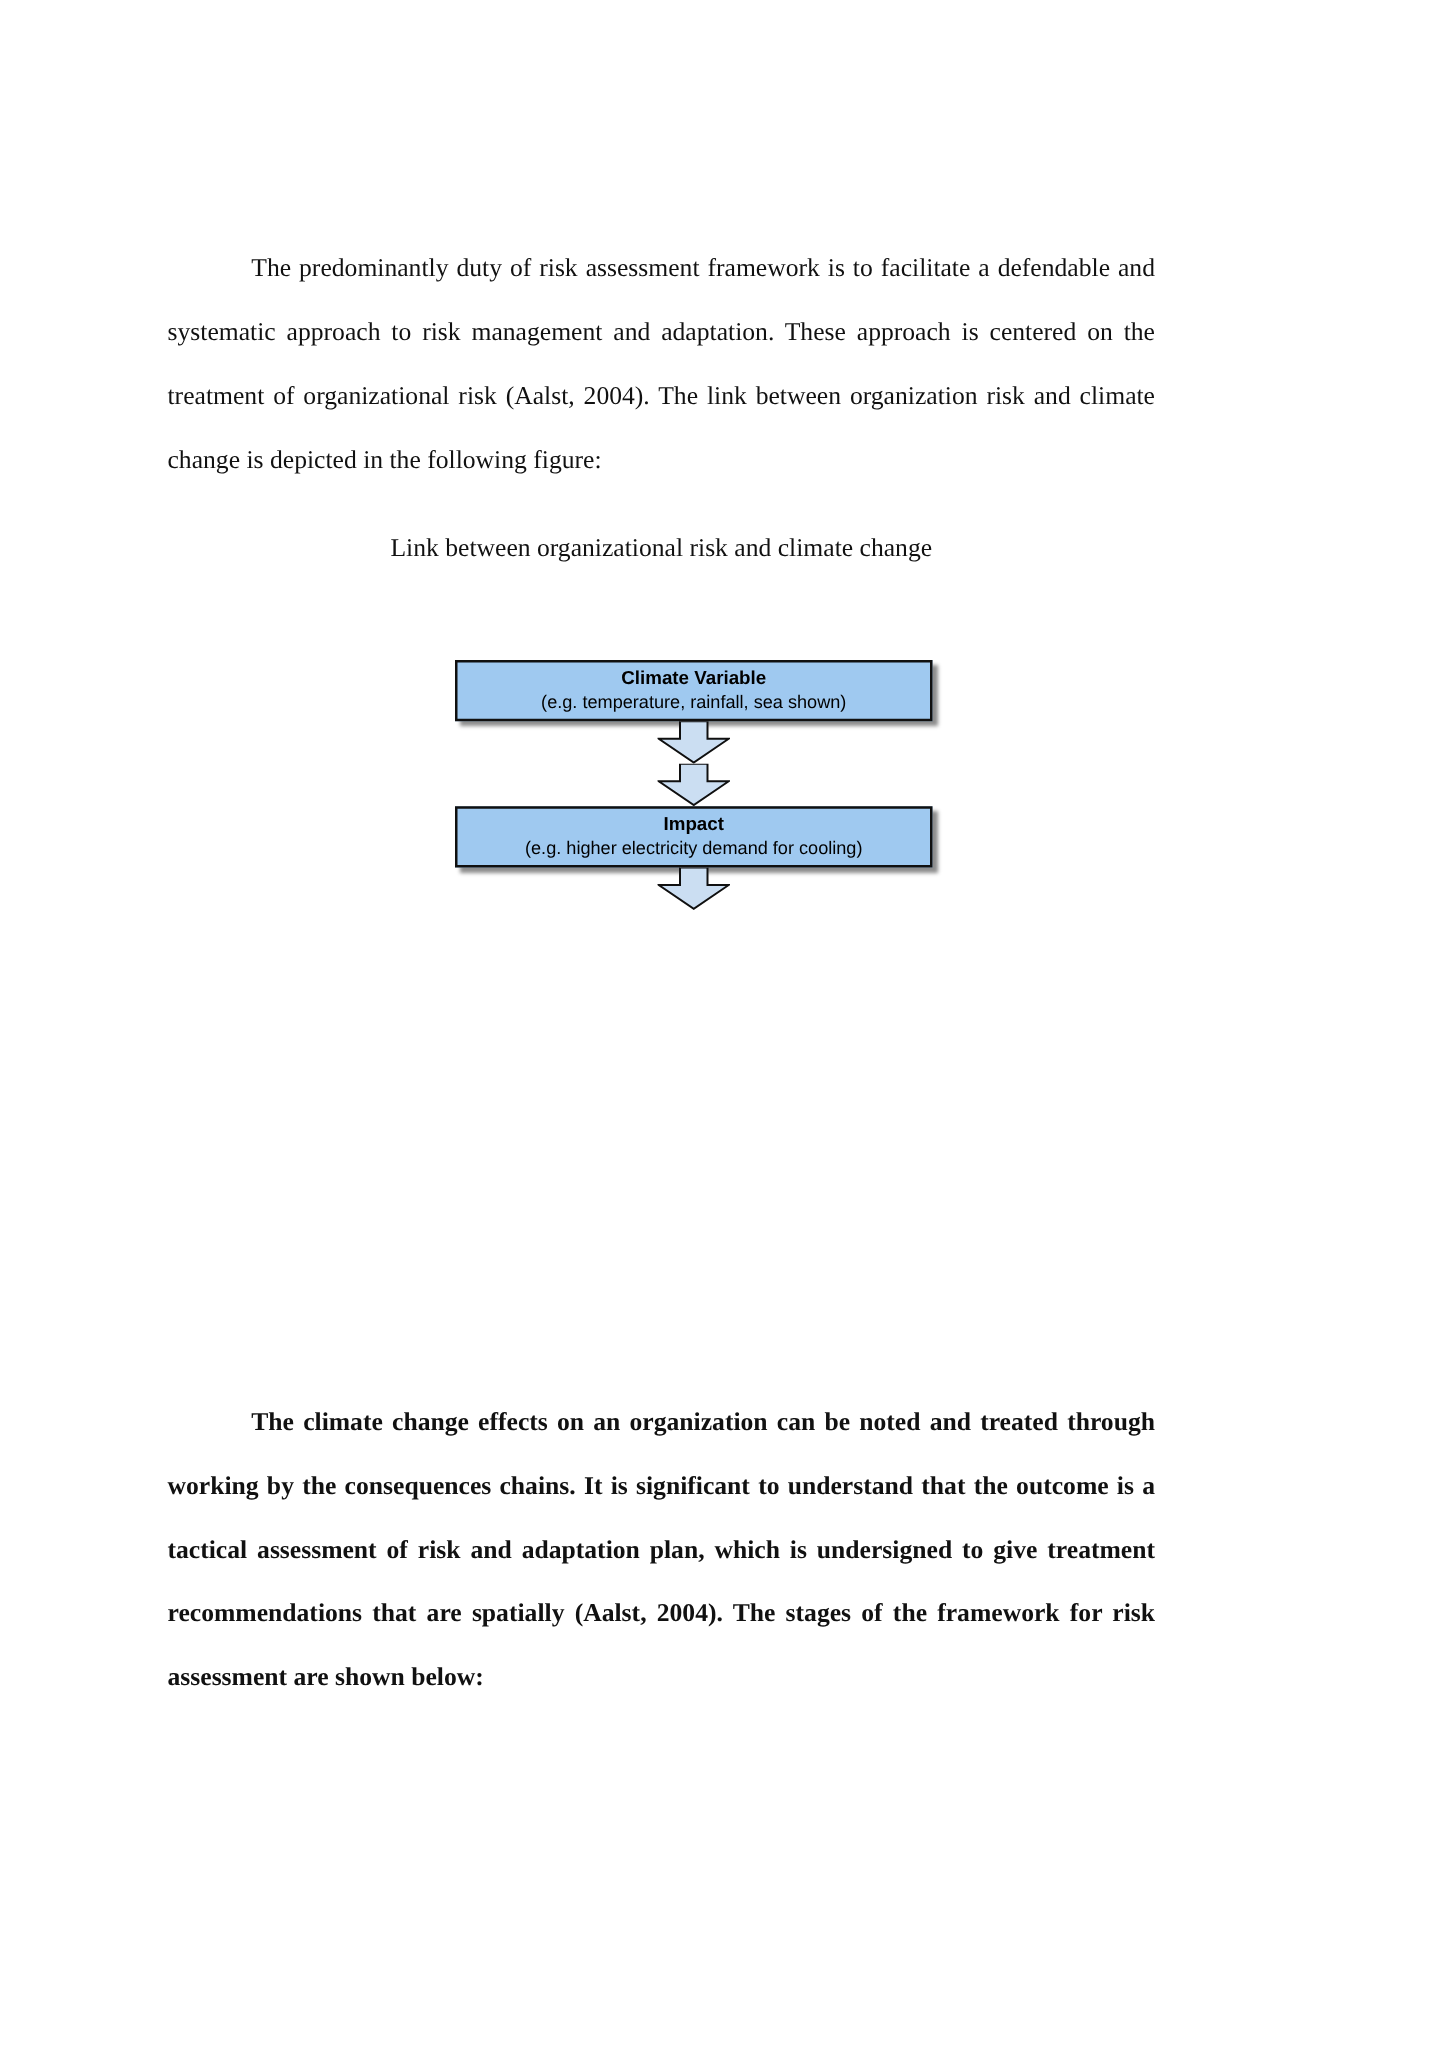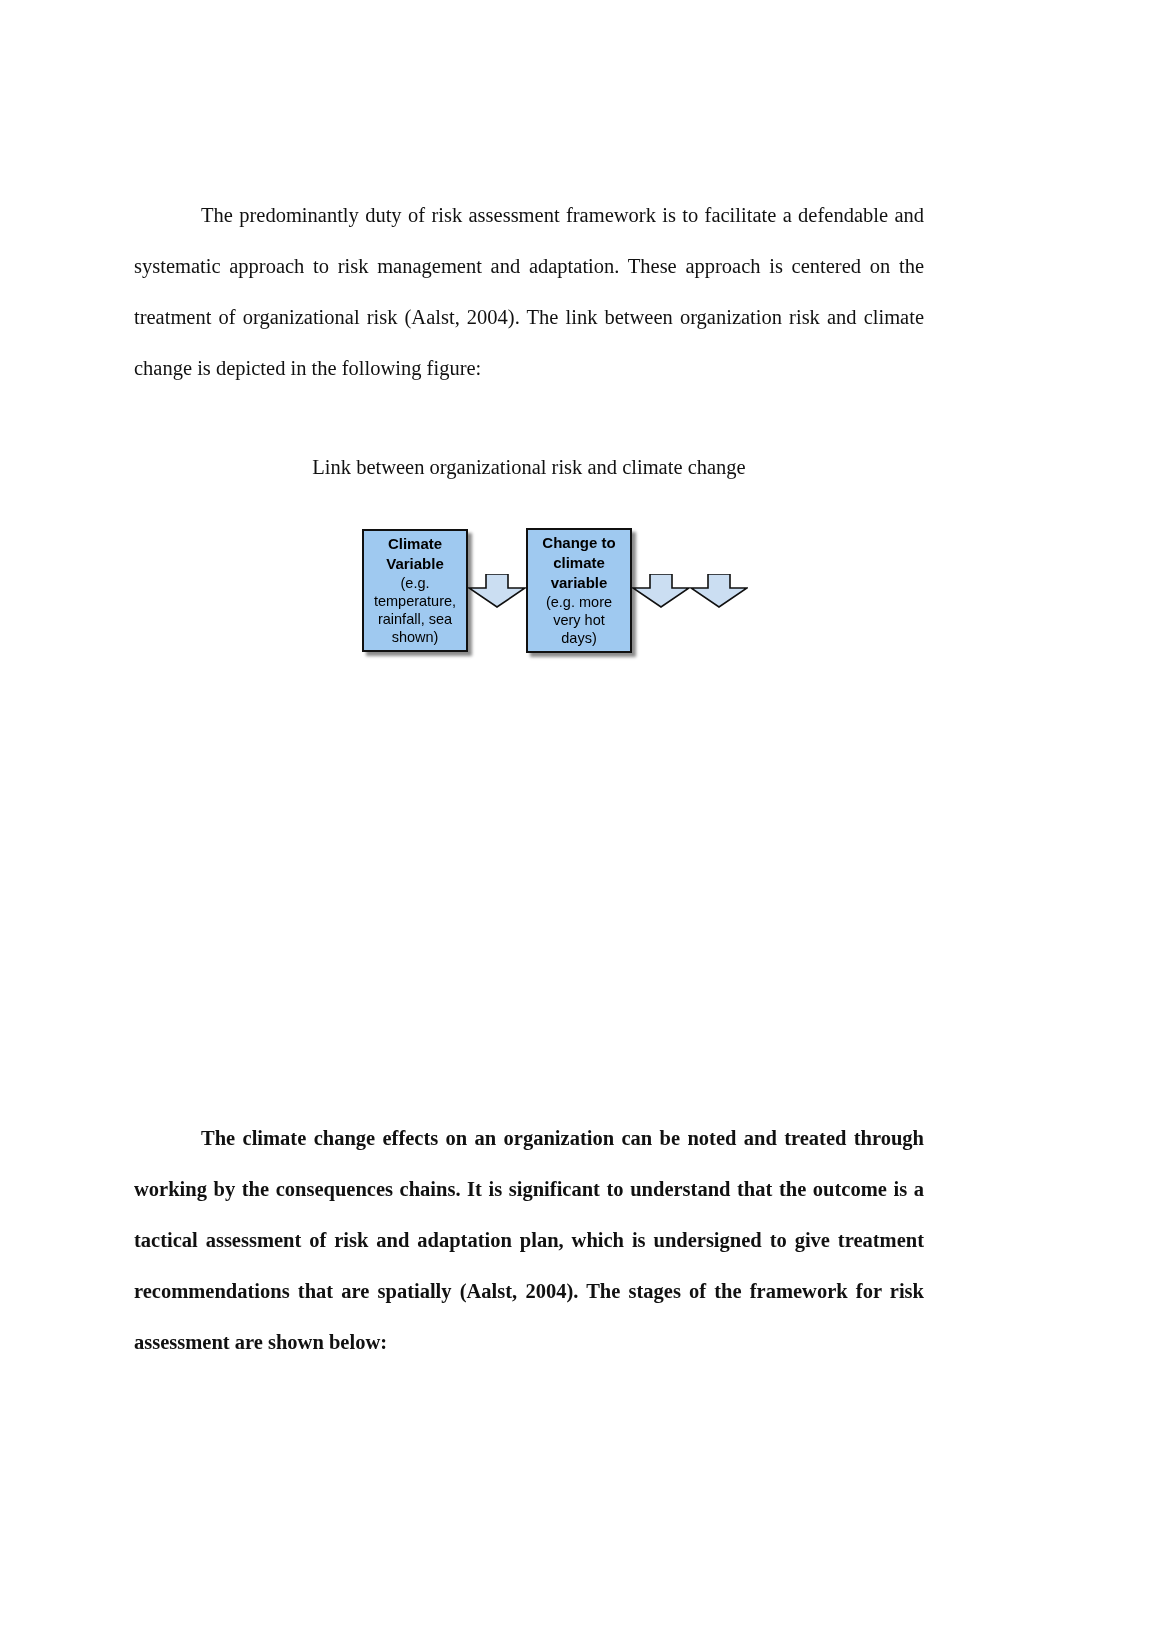--- a/index.html
+++ b/index.html
@@ -32,29 +32,28 @@
   .para2 { top: 1113px; font-weight: bold; }
   .caption {
     position: absolute;
     top: 425px;
     left: 134px;
     width: 790px;
     font-size: 20.5px;
     line-height: 28px;
     text-align: center;
     text-indent: 0;
-    margin-top: 28px;
   }
   .diagram {
     position: absolute;
     top: 528px;
     left: 362px;
     width: 386px;
     display: flex;
-    flex-direction: row;
+    flex-direction: column;
     align-items: center;
   }
   .flow-box {
     width: 382px;
     min-height: 47px;
     background: var(--box-fill);
     border: 2px solid var(--box-border);
     box-shadow: 4px 4px 3px rgba(0,0,0,0.45);
     text-align: center;
     padding: 3px 6px 4px 6px;
@@ -98,31 +97,31 @@
       <span class="title">Climate Variable</span>
       <span class="subtitle">(e.g. temperature, rainfall, sea shown)</span>
     </div>
 
     <div class="arrow-wrap">
       <svg width="58" height="34" viewBox="0 0 58 34">
         <polygon points="18,0 40,0 40,14 57,14 29,33 1,14 18,14" fill="var(--arrow-fill)" stroke="#101010" stroke-width="1.6"></polygon>
       </svg>
     </div>
 
-    <div class="flow-box">
-      <span class="title">Change to climate variable</span>
-      <span class="subtitle">(e.g. more very hot days)</span>
-    </div>
 
     <div class="arrow-wrap">
       <svg width="58" height="34" viewBox="0 0 58 34">
         <polygon points="18,0 40,0 40,14 57,14 29,33 1,14 18,14" fill="var(--arrow-fill)" stroke="#101010" stroke-width="1.6"></polygon>
       </svg>
     </div>
 
+    <div class="flow-box">
+      <span class="title">Impact</span>
+      <span class="subtitle">(e.g. higher electricity demand for cooling)</span>
+    </div>
 
     <div class="arrow-wrap">
       <svg width="58" height="34" viewBox="0 0 58 34">
         <polygon points="18,0 40,0 40,14 57,14 29,33 1,14 18,14" fill="var(--arrow-fill)" stroke="#101010" stroke-width="1.6"></polygon>
       </svg>
     </div>
 
 
   </div>
 

